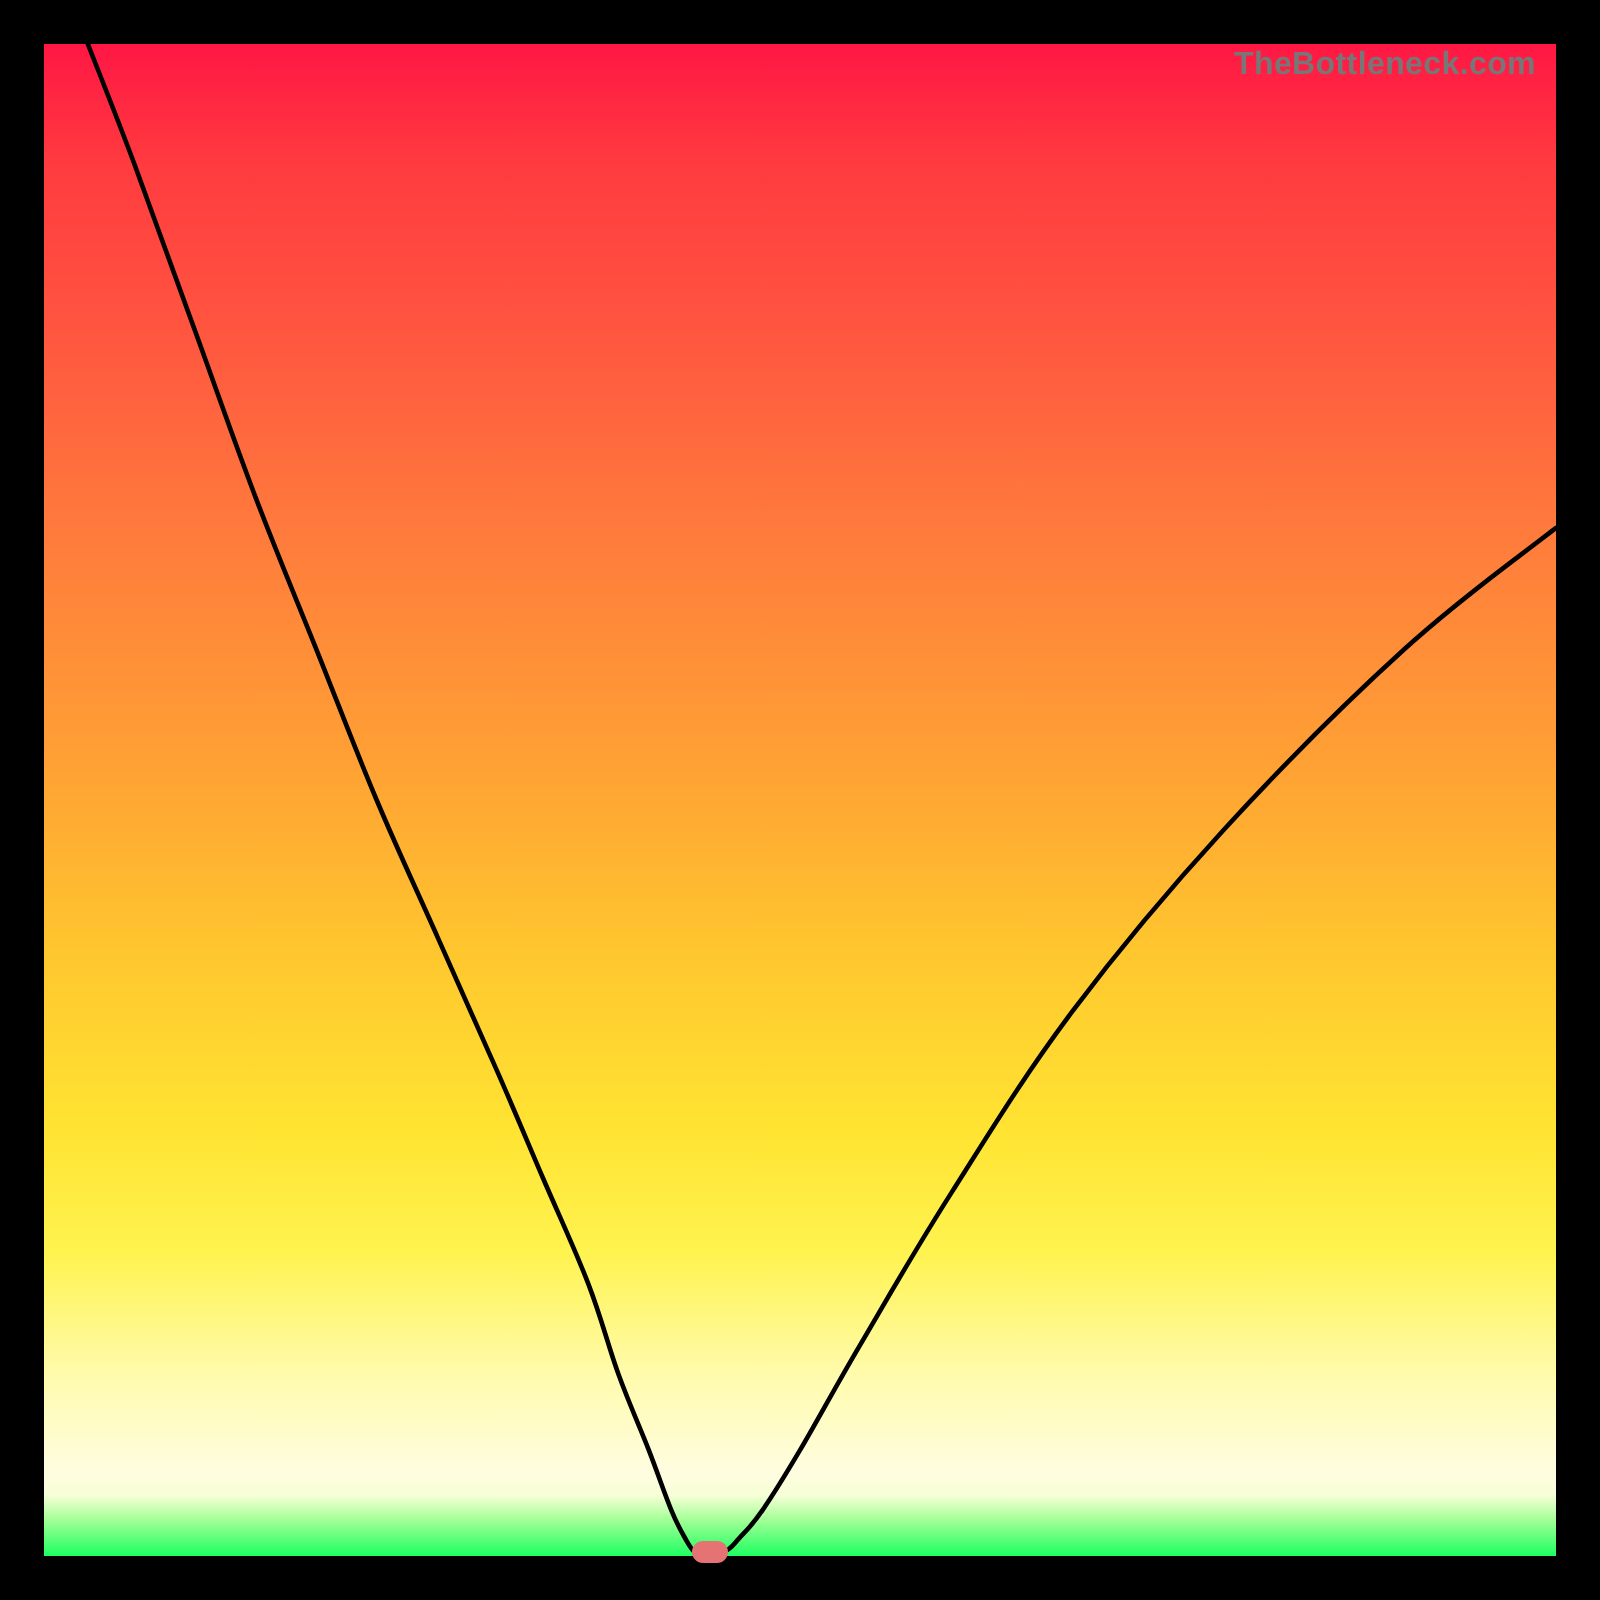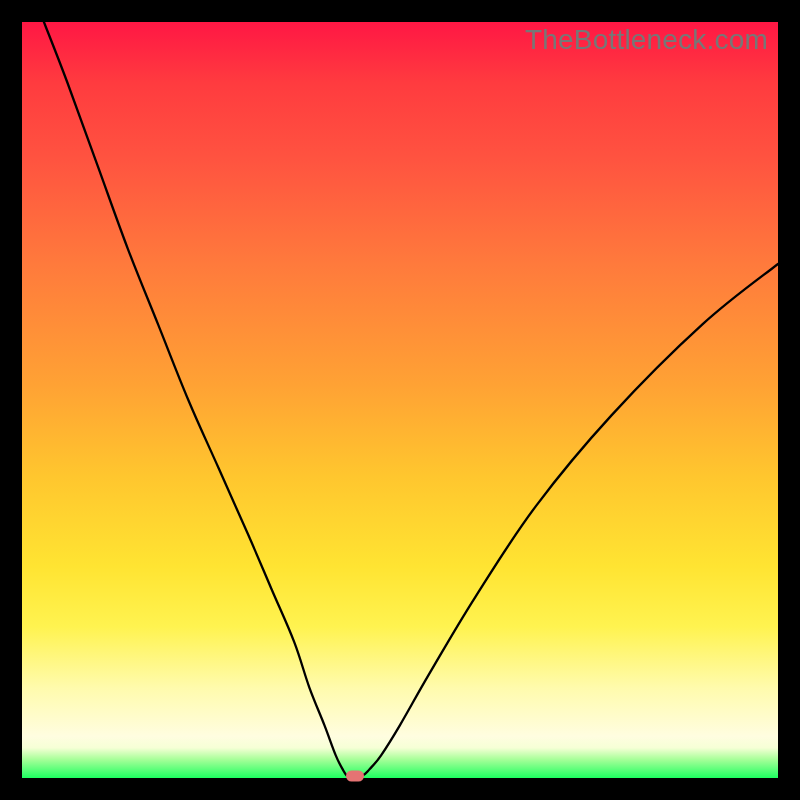--- a/index.html
+++ b/index.html
@@ -39,23 +39,23 @@
       #f6ffd6 96%,
       #a9ff9a 97.5%,
       #1dff60 100%
     );
   }
   .watermark {
     position: absolute;
     top: 2px;
     right: 10px;
     color: #777;
-    font-size: 28px;
+    font-size: 16px;
     letter-spacing: 0.2px;
-    font-weight: 400;
+    font-weight: 700;
     user-select: none;
   }
   svg.curve {
     position: absolute;
     left: 0;
     top: 0;
     width: 756px;
     height: 756px;
   }
   .marker {

